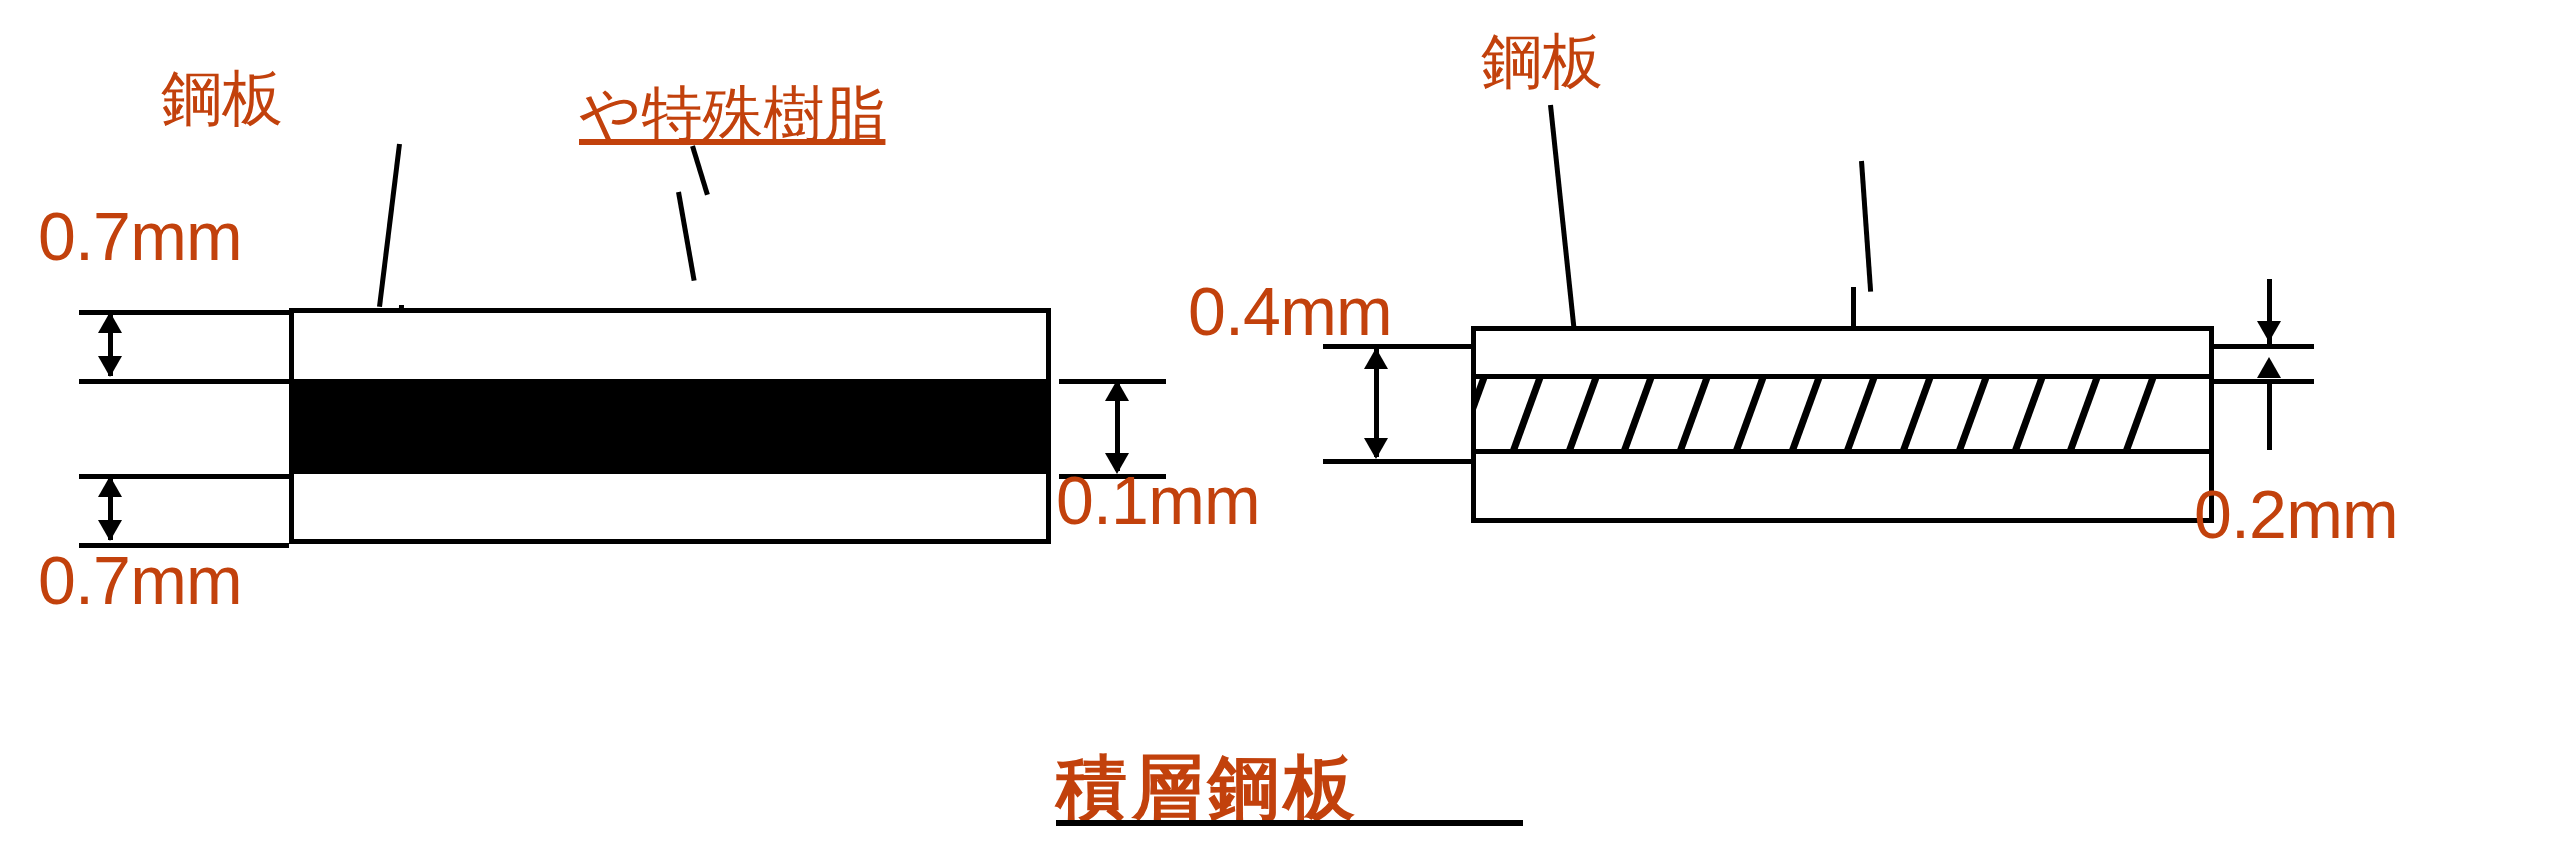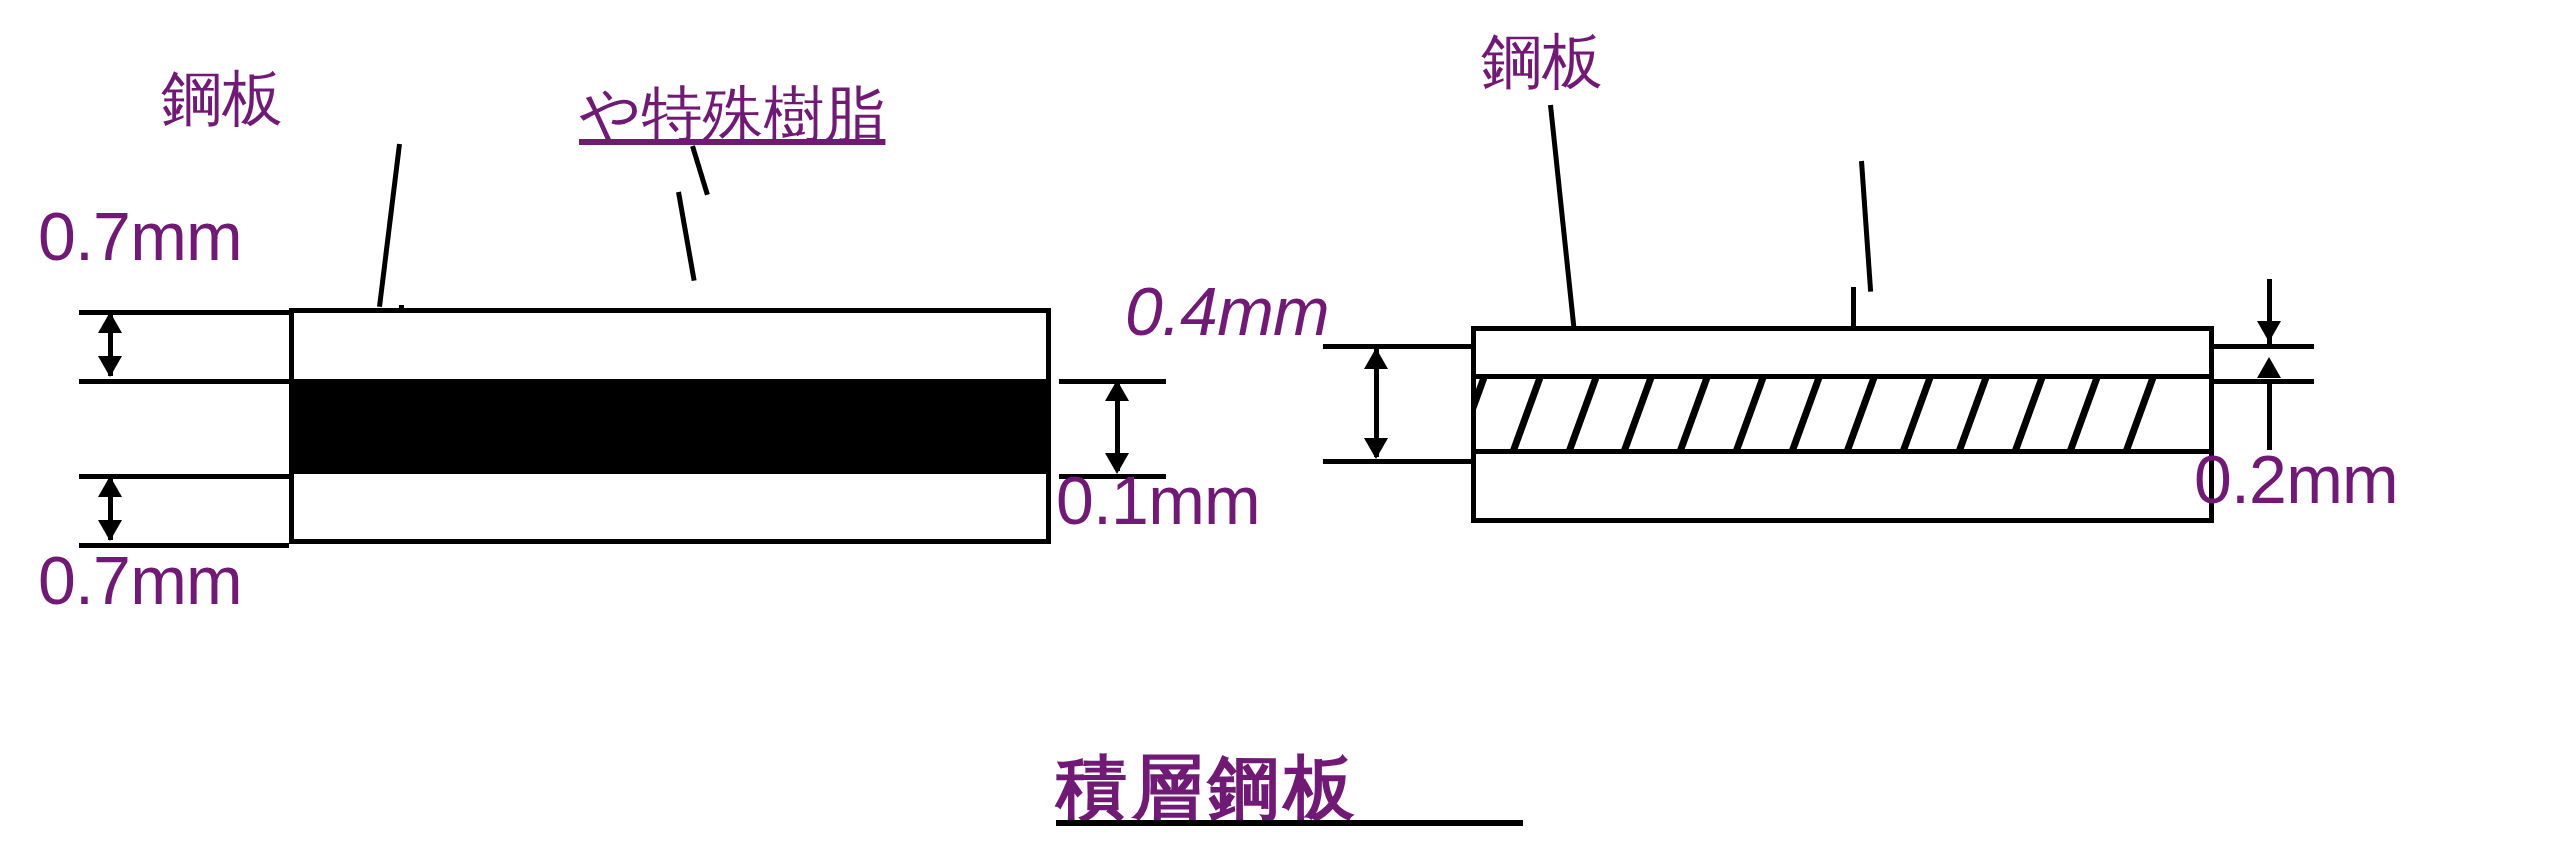--- a/index.html
+++ b/index.html
@@ -6,21 +6,21 @@
     margin: 0;
     padding: 0;
     background: #ffffff;
   }
   #root {
     position: relative;
     width: 2576px;
     height: 853px;
     background: #ffffff;
     font-family: "Liberation Sans", sans-serif;
-    color: #701a75;
+    color: #c2410c;
     overflow: hidden;
   }
   .abs { position: absolute; }
 
   
   .dim-label {
     font-size: 68px;
     line-height: 1;
     white-space: nowrap;
     letter-spacing: -0.8px;
@@ -147,21 +147,21 @@
 
   <div class="abs jp-label" style="left:1481px; top:29.5px;">鋼板</div>
 
   <div class="abs leader" style="left:1548px; top:105px; height:238px; transform:rotate(-6deg);"></div>
   <div class="abs leader" style="left:1568px; top:336px; height:172px; transform:rotate(0deg);"></div>
 
 
   <div class="abs leader" style="left:1859px; top:161px; height:131px; transform:rotate(-4deg);"></div>
   <div class="abs leader" style="left:1851px; top:287px; height:92px; transform:rotate(0deg);"></div>
 
-  <div class="abs dim-label" style="left:1125px; top:277px;font-style:italic;">0.4mm</div>
+  <div class="abs dim-label" style="left:1188px; top:277px;">0.4mm</div>
 
   <div class="abs ext" style="left:1323px; top:344px; width:230px;"></div>
   <div class="abs ext" style="left:1323px; top:459px; width:230px;"></div>
   <div class="abs dimline" style="left:1374px; top:349px; height:108px;"></div>
   <div class="abs arrow-up" style="left:1364px; top:348px;"></div>
   <div class="abs arrow-dn" style="left:1364px; top:438px;"></div>
 
   <div class="abs stack" style="left:1471px; top:326px; width:743px; height:197px;">
     <div class="layer-white" style="height:48px;"></div>
     <div class="layer-hatch" style="height:75px;">
@@ -181,19 +181,19 @@
     </div>
     <div class="layer-white layer-last" style="height:62px;"></div>
   </div>
 
   <div class="abs ext" style="left:2214px; top:344px; width:100px;"></div>
   <div class="abs ext" style="left:2214px; top:379px; width:100px;"></div>
   <div class="abs dimline" style="left:2267px; top:279px; height:69px;"></div>
   <div class="abs dimline" style="left:2267px; top:379px; height:71px;"></div>
   <div class="abs arrow-dn" style="left:2257px; top:321px;"></div>
   <div class="abs arrow-up" style="left:2257px; top:357px;"></div>
-  <div class="abs dim-label" style="left:2194px; top:445px;">0.2mm</div>
+  <div class="abs dim-label" style="left:2194px; top:480px;">0.2mm</div>
 
   <div class="abs title" style="left:1056px; top:728px;margin-top:24px;">積層鋼板</div>
   <div class="abs title-underline" style="left:1056px; top:820px; width:467px;"></div>
 
 </div>
 
 
 </body></html>

